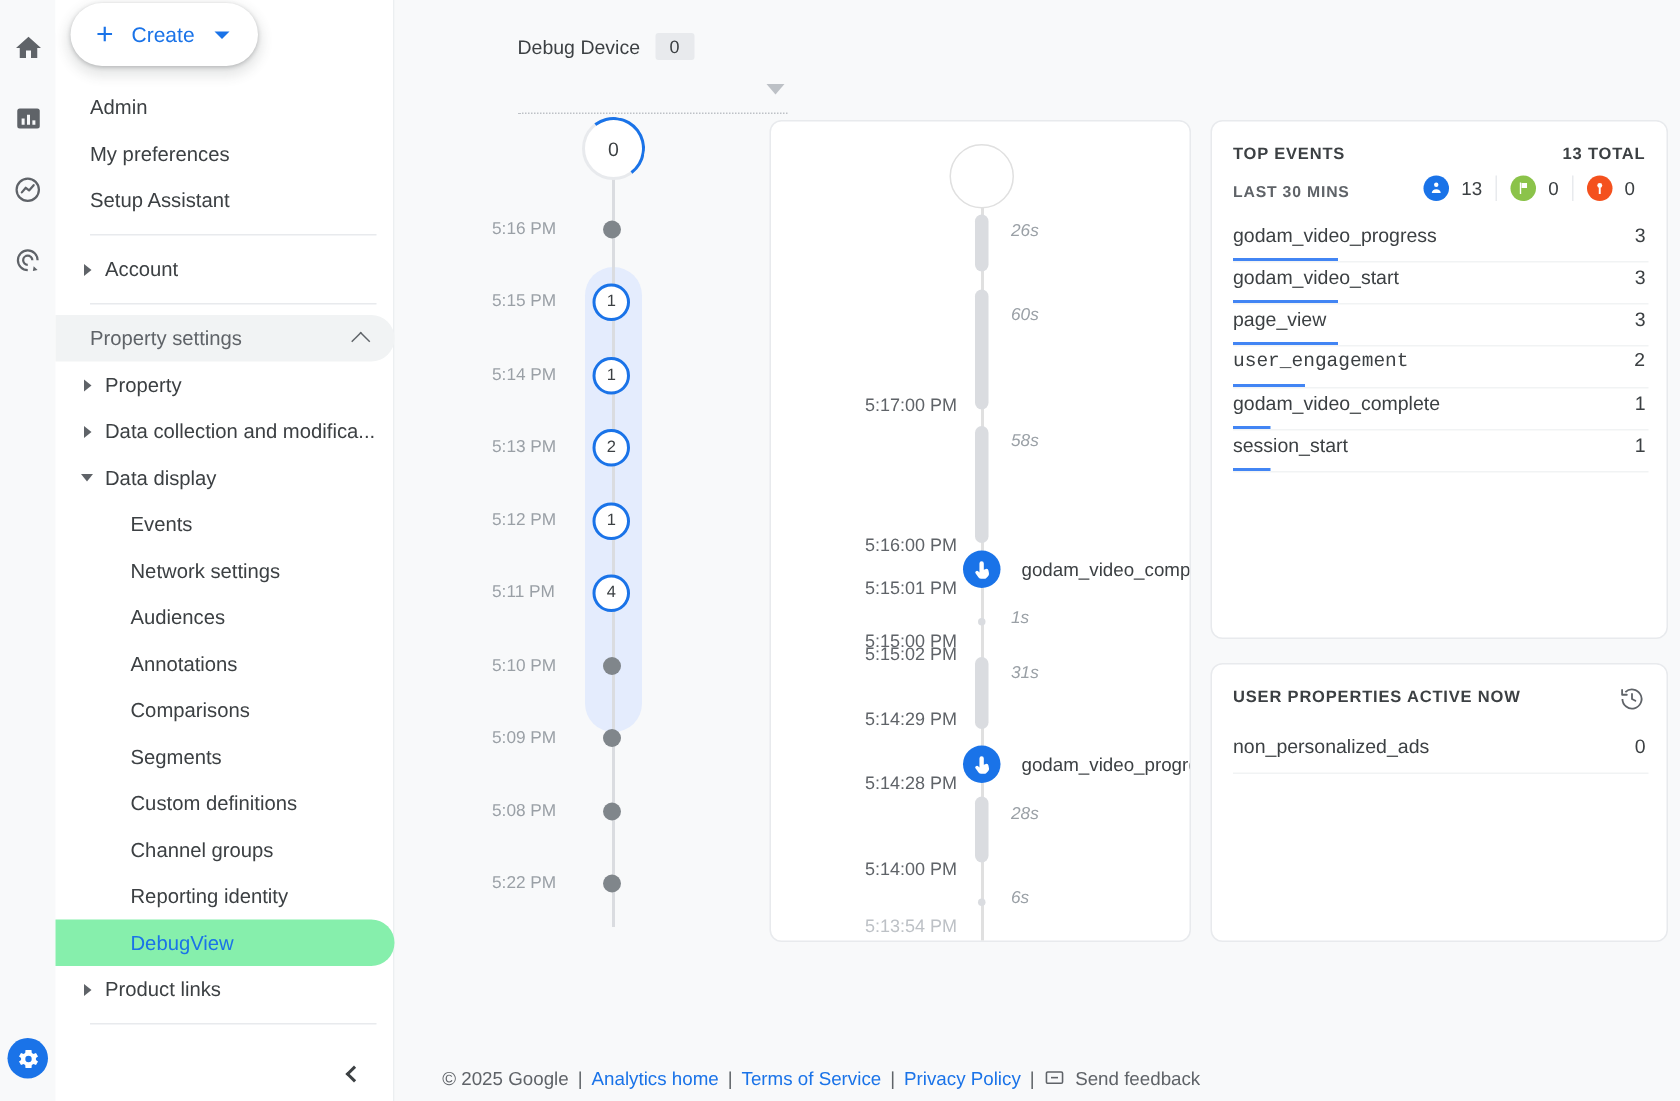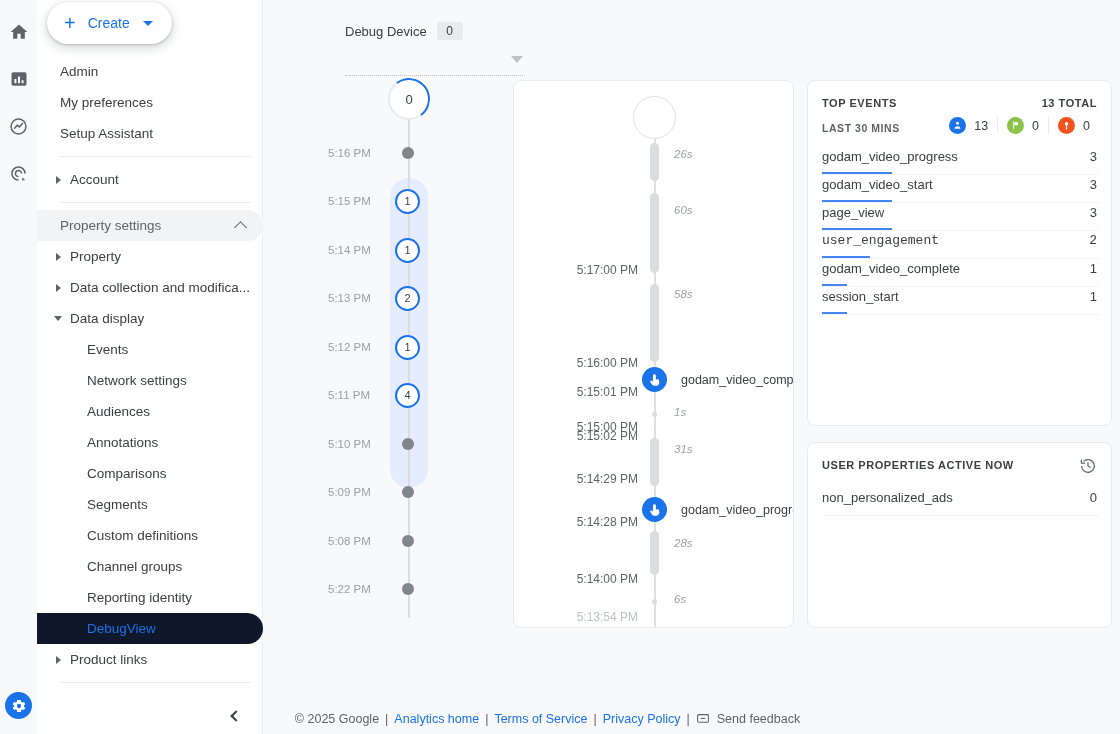--- a/index.html
+++ b/index.html
@@ -49,21 +49,21 @@
     height: 31px; display: flex; align-items: center; cursor: pointer;
     border-radius: 0 16px 16px 0; position: relative;
   }
   .nav-item .txt { font-size: 13.5px; color: #3c4043; }
   .nav-item.l1 .txt { padding-left: 23px; }
   .nav-item.section { }
   .nav-item.section .txt { padding-left: 23px; color: #5f6368; }
   .nav-item.section.active { background: #f1f3f4; }
   .nav-item.l2 .txt { padding-left: 33px; }
   .nav-item.l3 .txt { padding-left: 50px; }
-  .nav-item.sel { background: #0f172a; }
+  .nav-item.sel { background: #86efac; }
   .nav-item.sel .txt { color: #1a73e8; }
   .nav-sep { height: 1px; background: #e8eaed; margin: 7px 12px 7px 23px; }
   .chev-up {
     position: absolute; right: 18px; width: 9px; height: 9px;
     border-left: 1.6px solid #5f6368; border-top: 1.6px solid #5f6368;
     transform: rotate(45deg); margin-top: 3px;
   }
   .tri-right {
     position: absolute; left: 19px; width: 0; height: 0;
     border-top: 4px solid transparent; border-bottom: 4px solid transparent;

